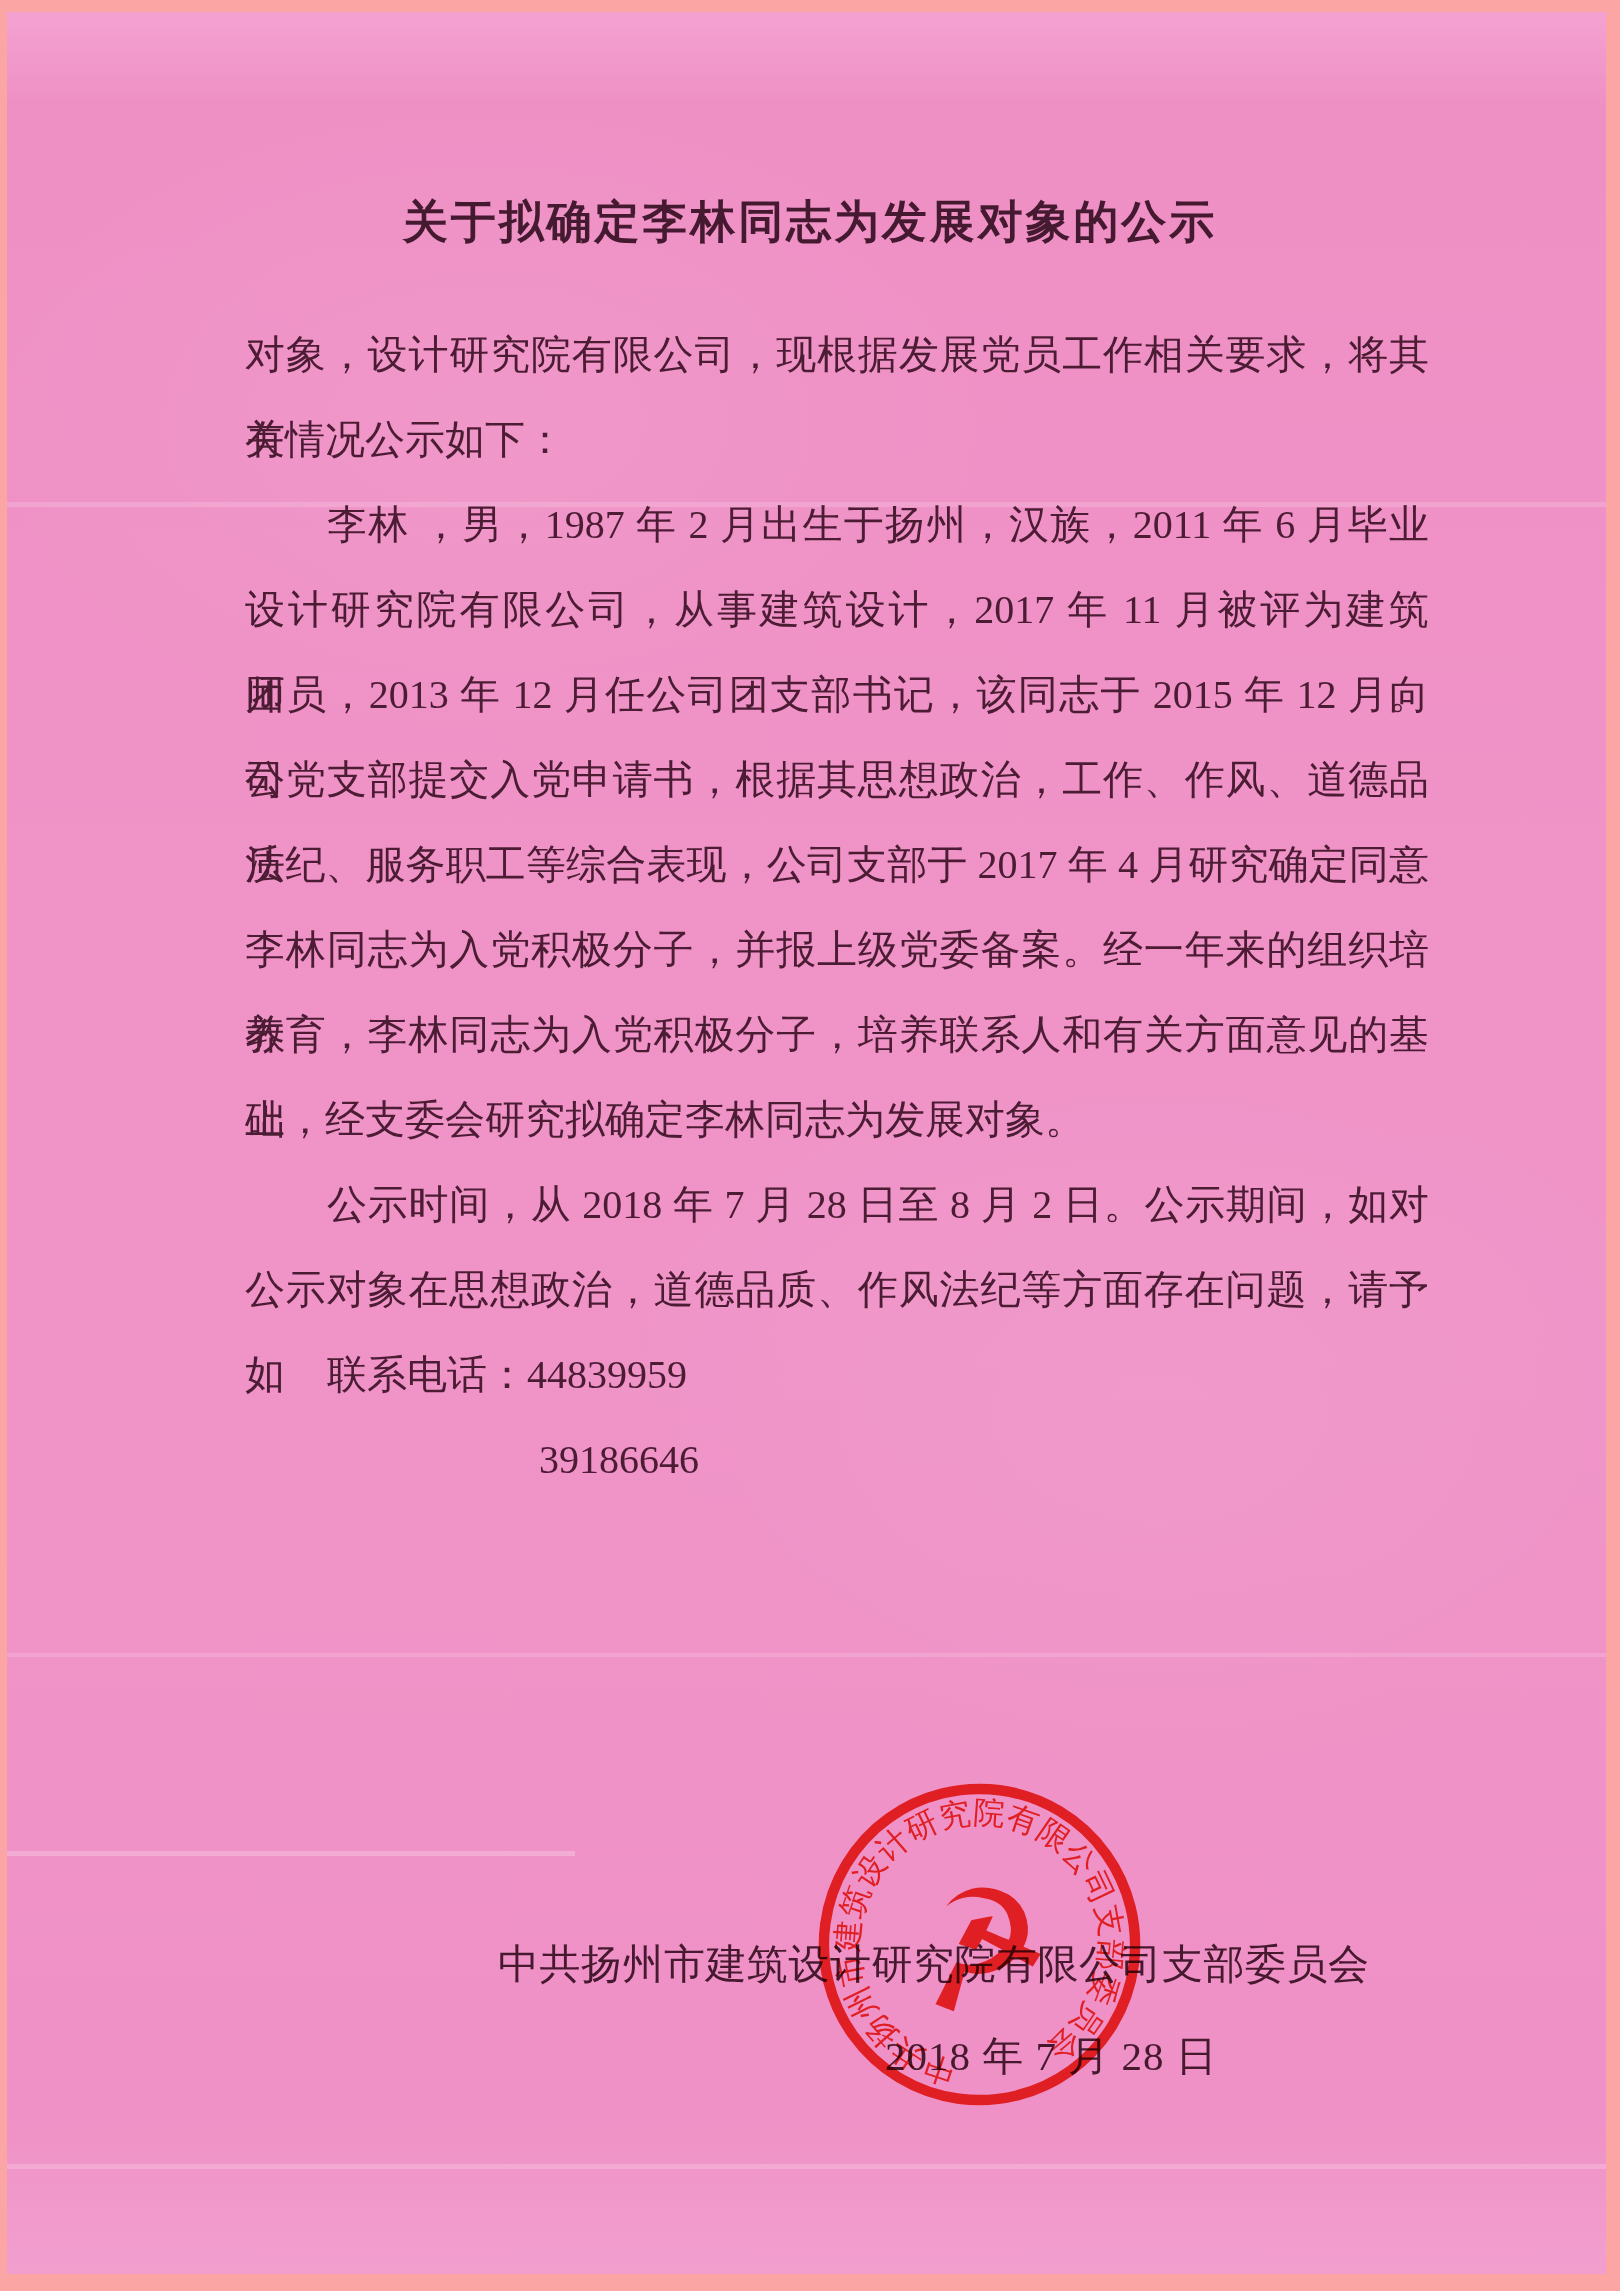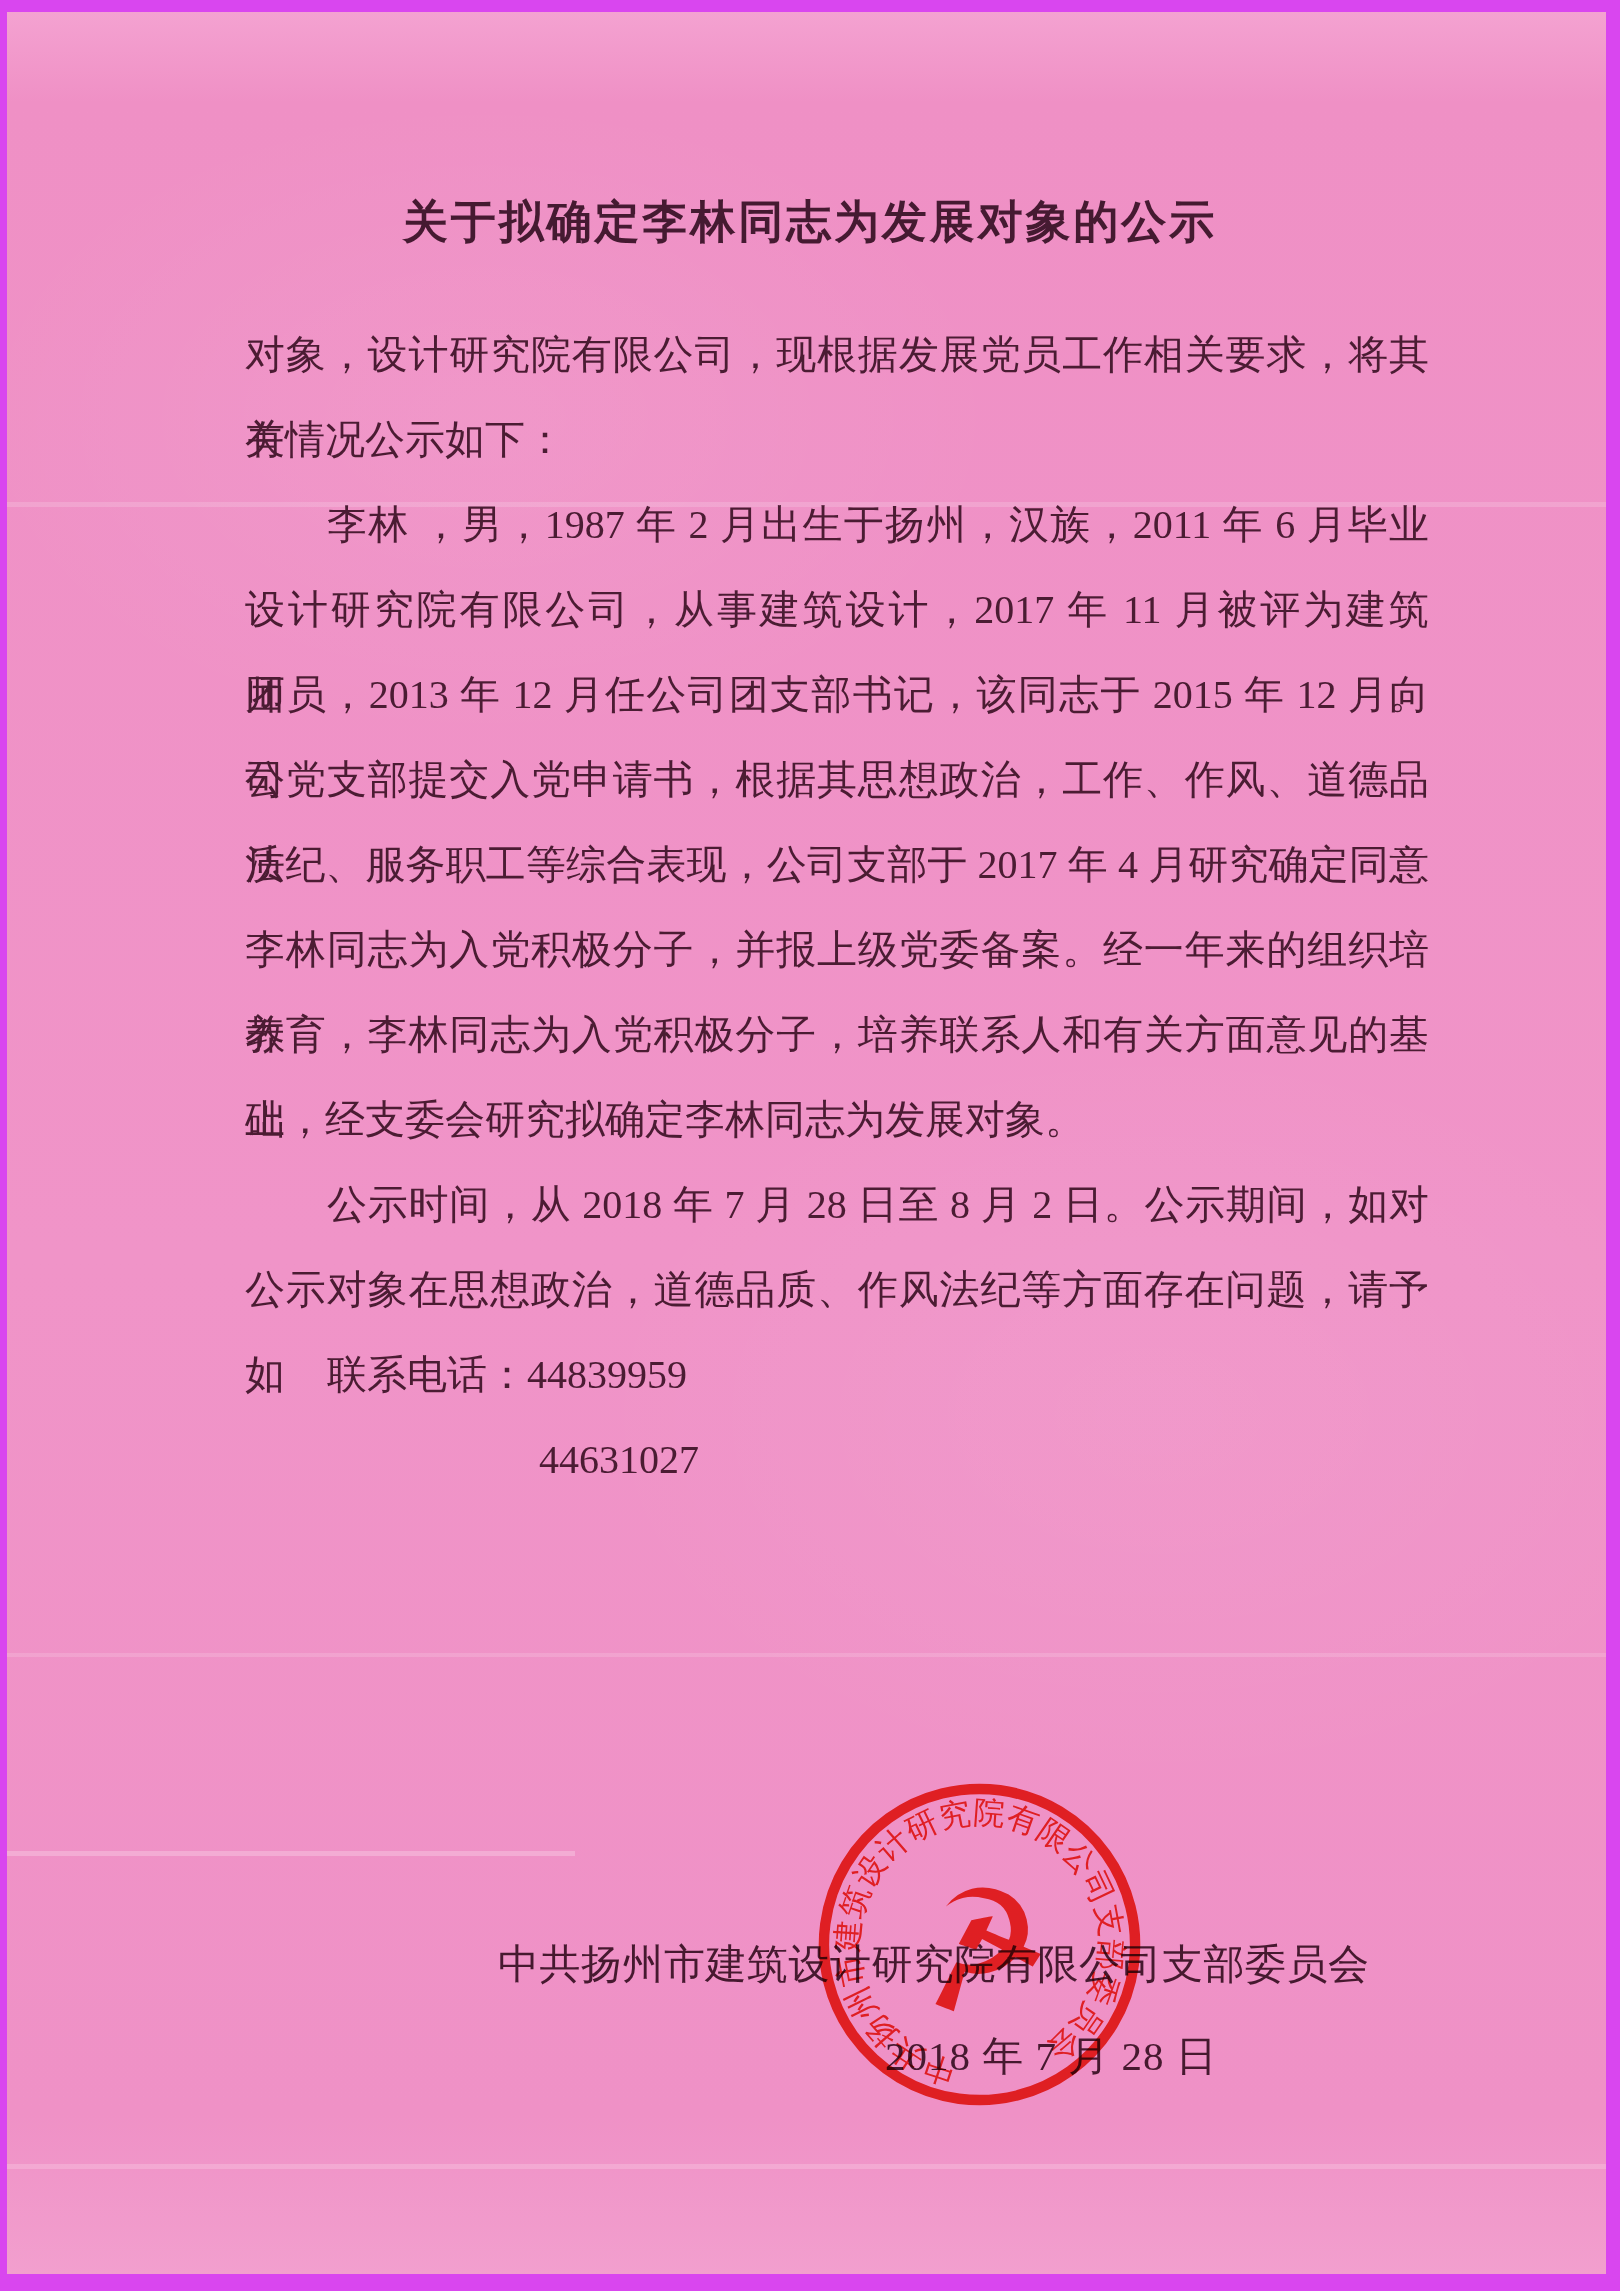--- a/index.html
+++ b/index.html
@@ -1,19 +1,19 @@
 <!DOCTYPE html>
 <html><head>
 <meta charset="utf-8">
 <style>
   html,body{margin:0;padding:0;background:#d8d8d8;}
   .page{
     position:relative;
     width:1620px;height:2292px;
-    background:#d946ef;
+    background:#fca5a5;
     overflow:hidden;
     font-family:"Liberation Serif","DejaVu Serif",serif;
   }
   .paper{
     position:absolute;left:6.9px;top:11.8px;width:1599px;height:2262px;
     background-image:
       radial-gradient(ellipse 882px 549px at 30% 18%, rgba(255,255,255,.06), transparent 60%),
       radial-gradient(ellipse 980px 637px at 72% 62%, rgba(255,255,255,.05), transparent 60%),
       linear-gradient(180deg,#f4a2d1 0%,#ef90c5 4%,#f094c8 55%,#ef91c6 93%,#f29fce 100%);
   }
@@ -79,21 +79,21 @@
     <div class="line j">设计研究院有限公司，从事建筑设计，2017 年 11 月被评为建筑师。</div>
     <div class="line j">团员，2013 年 12 月任公司团支部书记，该同志于 2015 年 12 月向公</div>
     <div class="line j">司党支部提交入党申请书，根据其思想政治，工作、作风、道德品质、</div>
     <div class="line j">法纪、服务职工等综合表现，公司支部于 2017 年 4 月研究确定同意</div>
     <div class="line j">李林同志为入党积极分子，并报上级党委备案。经一年来的组织培养</div>
     <div class="line j">教育，李林同志为入党积极分子，培养联系人和有关方面意见的基础</div>
     <div class="line">上，经支委会研究拟确定李林同志为发展对象。</div>
     <div class="line j indent">公示时间，从 2018 年 7 月 28 日至 8 月 2 日。公示期间，如对</div>
     <div class="line j">公示对象在思想政治，道德品质、作风法纪等方面存在问题，请予如</div>
     <div class="line indent">联系电话：44839959</div>
-    <div class="line num2">44631027</div>
+    <div class="line num2">39186646</div>
   </div>
 
   <div class="sig">中共扬州市建筑设计研究院有限公司支部委员会</div>
   <div class="date">2018 年 7 月 28 日</div>
 
   <svg class="seal" viewBox="0 0 340 340" aria-hidden="true">
     <circle cx="170" cy="170" r="149" fill="none" stroke="#ee2c23" stroke-width="10"></circle>
     <path id="sealArc" d="M 121 275 A 116 116 0 1 1 219 275" fill="none"></path>
     <text font-size="30" fill="#ee2c23" letter-spacing="0.5">
       <textPath href="#sealArc" startOffset="0">中共扬州市建筑设计研究院有限公司支部委员会</textPath>

